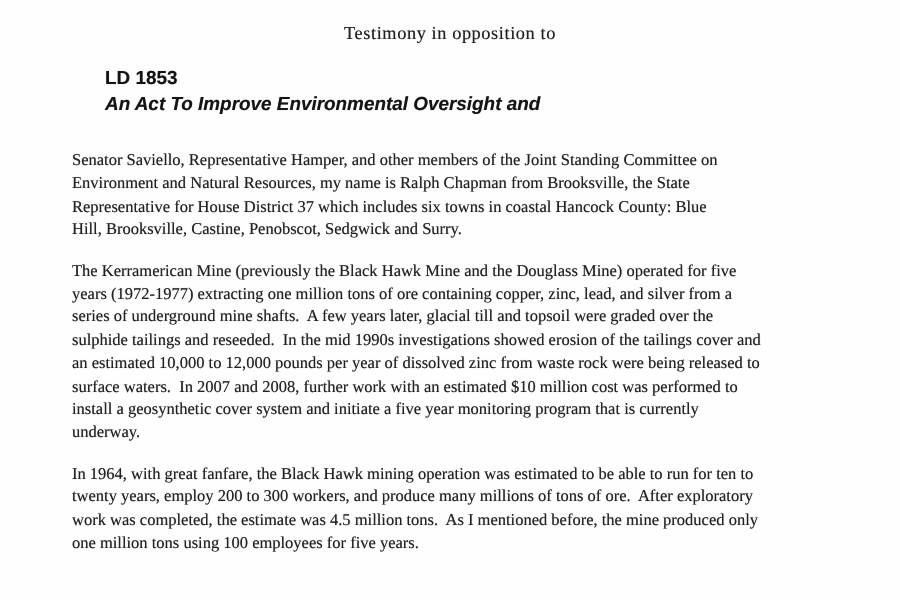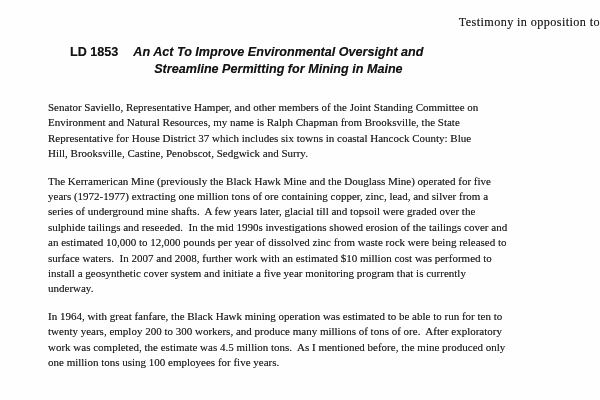--- a/index.html
+++ b/index.html
@@ -11,38 +11,39 @@
     overflow: hidden;
     color: #212121;
     font-family: "Liberation Serif", serif;
     text-shadow: 0 0 0.5px rgba(33,33,33,0.55); 
   }
   .kicker {
     position: absolute;
     top: 15px;
     left: 0;
     width: 600px;
-    text-align: right;
+    text-align: center;
     font-size: 12.2px;
     line-height: 15px;
     letter-spacing: 0.4px;
   }
   .title-row {
     position: absolute;
     top: 44px;
     left: 70px;
     display: flex;
     align-items: flex-start;
     column-gap: 15px;
     font-family: "Liberation Sans", sans-serif;
     font-weight: bold;
     font-size: 12.6px;
     line-height: 16.5px;
     color: #141414;
     white-space: nowrap;
+    flex-direction: column;
   }
   .title-main { text-align: center; font-style: italic; }
   .body-text {
     position: absolute;
     top: 100px;
     left: 48px;
     width: 540px;
   }
   .para {
     margin: 0;
@@ -58,21 +59,20 @@
 <body>
 
 <div class="page">
 
   <div class="kicker">Testimony in opposition to</div>
 
   <div class="title-row">
     <span class="bill-no">LD 1853</span>
     <div class="title-main">
       <div>An Act To Improve Environmental Oversight and</div>
-      <div>Streamline Permitting for Mining in Maine</div>
     </div>
   </div>
 
   <div class="body-text">
     <p class="para">Senator Saviello, Representative Hamper, and other members of the Joint Standing Committee on
 Environment and Natural Resources, my name is Ralph Chapman from Brooksville, the State
 Representative for House District 37 which includes six towns in coastal Hancock County: Blue
 Hill, Brooksville, Castine, Penobscot, Sedgwick and Surry.</p>
     <p class="para">The Kerramerican Mine (previously the Black Hawk Mine and the Douglass Mine) operated for five
 years (1972-1977) extracting one million tons of ore containing copper, zinc, lead, and silver from a

